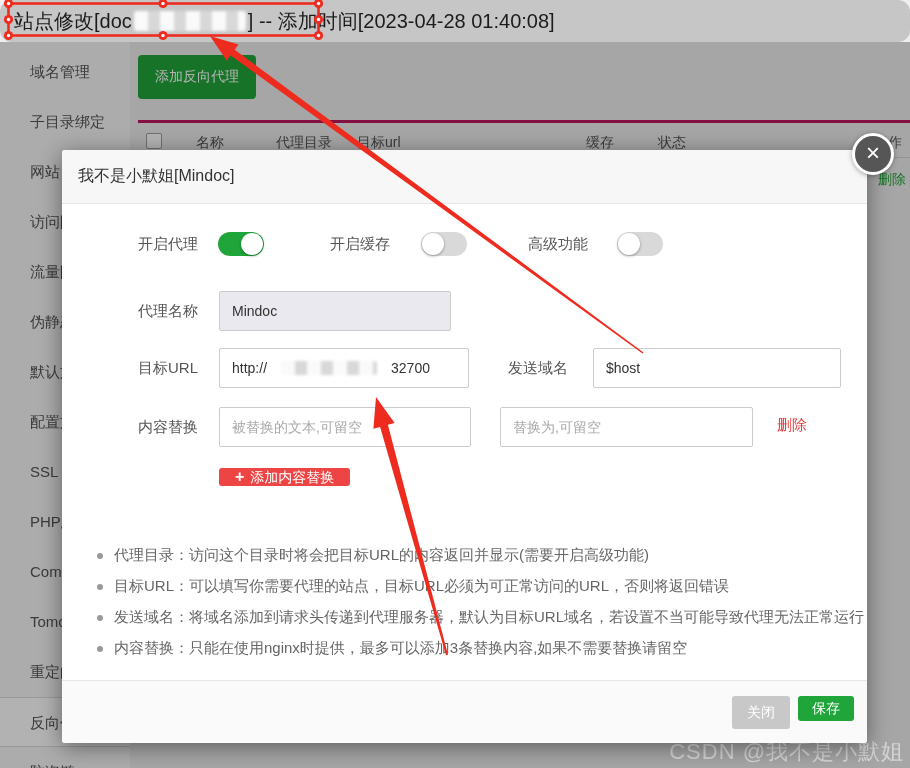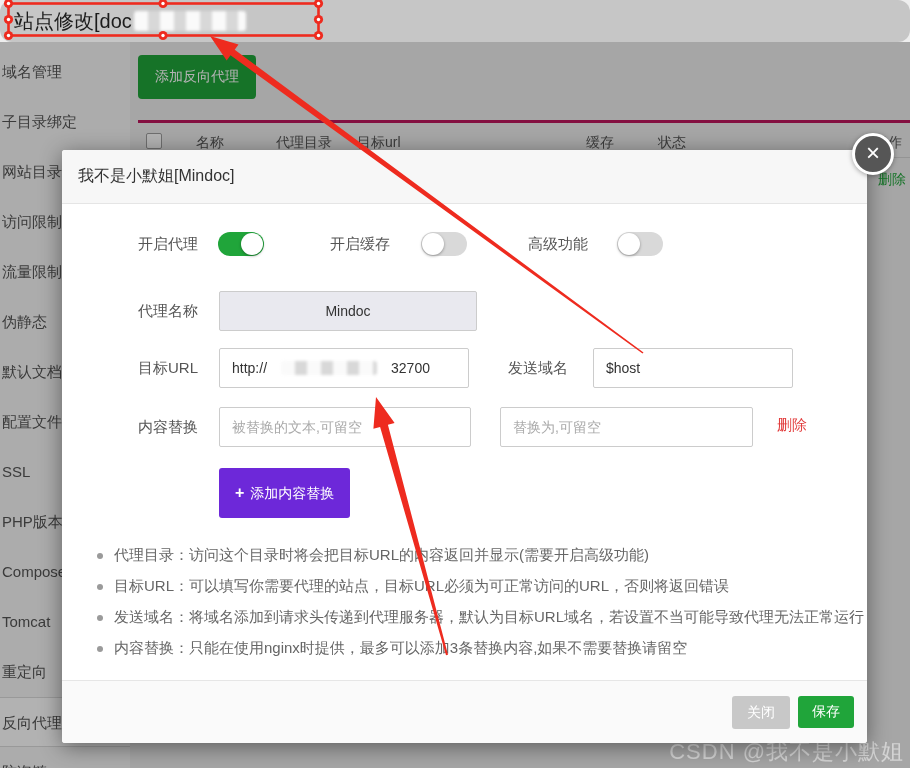--- a/index.html
+++ b/index.html
@@ -13,21 +13,21 @@
             font-size:20px; color:#1c1c1c; white-space:nowrap;border-radius:12px; }
   .censor { display:inline-block; height:20px; border-radius:3px; vertical-align:-3px;
             background:repeating-linear-gradient(90deg,#fafafa 0 14px,#d8d8d8 14px 26px);
             filter:blur(1.6px); }
   .censor.title-censor { width:112px; margin:0 2px; }
   .censor.url-censor { width:96px; height:14px; vertical-align:-2px; }
 
   .content-bg { position:absolute; left:0; top:42px; width:910px; height:726px; background:#eeeeee; z-index:1; }
   .sidebar { position:absolute; left:0; top:42px; width:130px; height:726px; background:#f7f7f7;
              padding-top:5px; z-index:1; }
-  .side-item { height:50px; line-height:50px; padding-left:2px; font-size:15px; color:#555;
+  .side-item { height:50px; line-height:50px; padding-left:30px; font-size:15px; color:#555;
                white-space:nowrap; overflow:hidden; }
   .side-item.active { background:#ffffff; border-top:1px solid #dcdcdc; border-bottom:1px solid #dcdcdc; }
 
   .btn-add-proxy { position:absolute; left:138px; top:55px; width:118px; height:44px; z-index:1;
                    background:#20a53a; color:#fff; border:none; border-radius:4px; font-size:14px; cursor:pointer; }
   .table-head { position:absolute; left:138px; top:120px; width:772px; height:38px; z-index:1;
                 border-top:3px solid #be185d; border-bottom:1px solid #d5d5d5; }
   .table-head .cb { position:absolute; left:8px; top:10px; width:16px; height:16px; background:#fff;
                     border:1px solid #9f9f9f; border-radius:2px; }
   .th-cell { position:absolute; top:0; height:38px; line-height:38px; font-size:14px; color:#555; white-space:nowrap; }
@@ -45,37 +45,37 @@
   .modal-header { position:absolute; left:0; top:0; right:0; height:54px; background:#f7f7f7;
                   border-bottom:1px solid #e5e5e5; border-radius:3px 3px 0 0;
                   display:flex; align-items:center; padding-left:16px; font-size:16px; color:#333; }
   .modal-close { position:absolute; top:-17px; right:-27px; width:42px; height:42px; border-radius:50%;
                  background:#565656; border:3px solid #fff; color:#fff; font-size:24px; line-height:34px;
                  text-align:center; cursor:pointer; box-shadow:0 1px 5px rgba(0,0,0,0.35); }
   .modal-footer { position:absolute; left:0; bottom:0; right:0; height:63px; background:#fafafa;
                   border-top:1px solid #e6e6e6; border-radius:0 0 3px 3px; }
   .btn { border:none; border-radius:3px; font-size:14px; color:#fff; cursor:pointer; }
   .btn-close-modal { position:absolute; left:670px; top:15px; width:58px; height:33px; background:#c8c8c8; }
-  .btn-save { position:absolute; left:736px; top:15px; width:56px; height:32px; background:#20a53a; }
+  .btn-save { position:absolute; left:736px; top:15px; width:56px; height:25px; background:#20a53a; }
 
   .f-label { position:absolute; font-size:15px; color:#555; white-space:nowrap; }
   .f-input { position:absolute; height:40px; border:1px solid #ccc; border-radius:2px; background:#fff;
              font-size:14px; color:#333; padding:0 12px; font-family:inherit; }
   .f-input::placeholder { color:#aaa; }
   .f-input.disabled { background:#e9e9ef; }
   .url-box { display:flex; align-items:center; gap:14px; }
 
   .switch { position:absolute; width:46px; height:24px; border-radius:12px; background:#d9d9d9; cursor:pointer; }
   .switch .knob { position:absolute; left:1px; top:1px; width:22px; height:22px; border-radius:50%;
                   background:#fff; box-shadow:0 1px 3px rgba(0,0,0,0.35); transition:left .1s; }
   .switch.on { background:#20a53a; }
   .switch.on .knob { left:23px; }
 
-  .btn-add-replace { position:absolute; left:157px; top:318px; height:50px; padding:0 16px;
-                     background:#6d28d9; color:#fff; border:none; border-radius:3px; font-size:14px; cursor:pointer; }
+  .btn-add-replace { position:absolute; left:157px; top:318px; height:18px; padding:0 16px;
+                     background:#ef4444; color:#fff; border:none; border-radius:3px; font-size:14px; cursor:pointer; }
   .btn-add-replace .plus { font-weight:bold; font-size:16px; margin-right:6px; }
 
   .link-del { position:absolute; left:715px; top:266px; font-size:15px; color:#e23c3c; cursor:pointer; }
 
   .notes { position:absolute; left:33px; top:395px; width:750px; list-style:none; }
   .notes li { position:relative; padding-left:19px; margin-bottom:11px; font-size:15px; color:#666;
               line-height:20px; white-space:nowrap; }
   .notes li::before { content:""; position:absolute; left:2px; top:8px; width:6px; height:6px;
                       border-radius:50%; background:#9a9a9a; }
 
@@ -83,20 +83,21 @@
   .annotations { position:absolute; left:0; top:0; width:910px; height:768px; z-index:50; pointer-events:none; }
 </style>
 </head>
 <body>
 
 <div class="stage">
 
   <div class="topbar">
     <span>站点修改[doc</span>
       <span class="censor title-censor"></span>
+      <span>] -- 添加时间[2023-04-28 01:40:08]</span>
   </div>
 
   <div class="content-bg"></div>
 
   <div class="sidebar">
       <div class="side-item">域名管理</div>
       <div class="side-item">子目录绑定</div>
       <div class="side-item">网站目录</div>
       <div class="side-item">访问限制</div>
       <div class="side-item">流量限制</div>
@@ -144,31 +145,31 @@
     <span class="switch" style="left:359px; top:82px;">
         <span class="knob"></span>
       </span>
 
     <span class="f-label" style="left:466px; top:85px;">高级功能</span>
     <span class="switch" style="left:555px; top:82px;">
         <span class="knob"></span>
       </span>
 
     <span class="f-label" style="left:76px; top:152px;">代理名称</span>
-    <input class="f-input disabled" style="left: 157px; top: 141px; width: 258px; text-align: center;" readonly="" value="Mindoc">
+    <input class="f-input disabled" style="left: 157px; top: 141px; width: 232px;" readonly="" value="Mindoc">
 
     <span class="f-label" style="left:76px; top:209px;">目标URL</span>
     <div class="f-input url-box" style="left:157px; top:198px; width:250px;">
       <span>http://</span>
         <span class="censor url-censor"></span>
         <span>32700</span>
     </div>
 
     <span class="f-label" style="left:446px; top:209px;">发送域名</span>
-    <input class="f-input" style="left: 531px; top: 198px; width: 200px;" value="$host">
+    <input class="f-input" style="left: 531px; top: 198px; width: 248px;" value="$host">
 
     <span class="f-label" style="left:76px; top:268px;">内容替换</span>
     <input class="f-input" style="left: 157px; top: 257px; width: 252px;" placeholder="被替换的文本,可留空">
     <input class="f-input" style="left: 438px; top: 257px; width: 253px;" placeholder="替换为,可留空">
     <span class="link-del">删除</span>
 
     <button class="btn-add-replace">
       <span class="plus">+</span><span>添加内容替换</span>
     </button>
 

